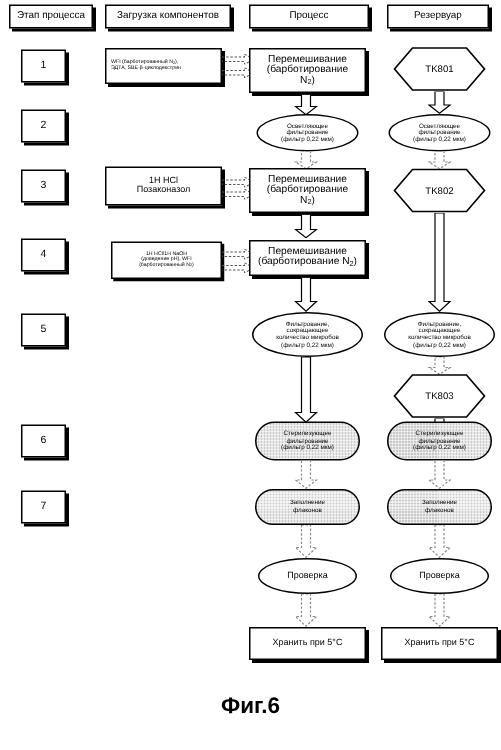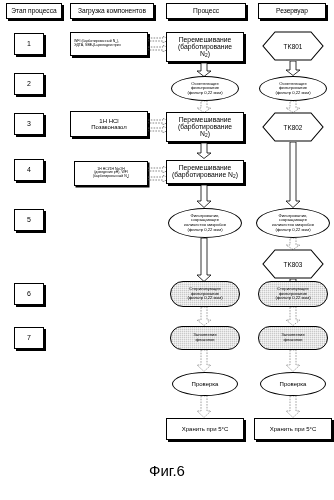--- a/index.html
+++ b/index.html
@@ -376,15 +376,15 @@
         <path d="M5 0 L11 0 L11 15 L15 15 L8 21.5 L1 15 L5 15 Z" fill="#fff" stroke="#888" stroke-width="0.8" stroke-dasharray="1.6 1.2"></path>
       </svg>
   </div>
 
   <div class="node rect t-mid" style="left:254px;top:418px;width:78px;height:22px;">
     <div class="inner">
       <div>Хранить при 5°C</div>
     </div>
   </div>
 
-  <div class="caption" style="top:462px;">Фиг.6</div>
+  <div class="caption" style="top:462px;font-weight:bold;">Фиг.6</div>
 
 </div>
 
 </body></html>

